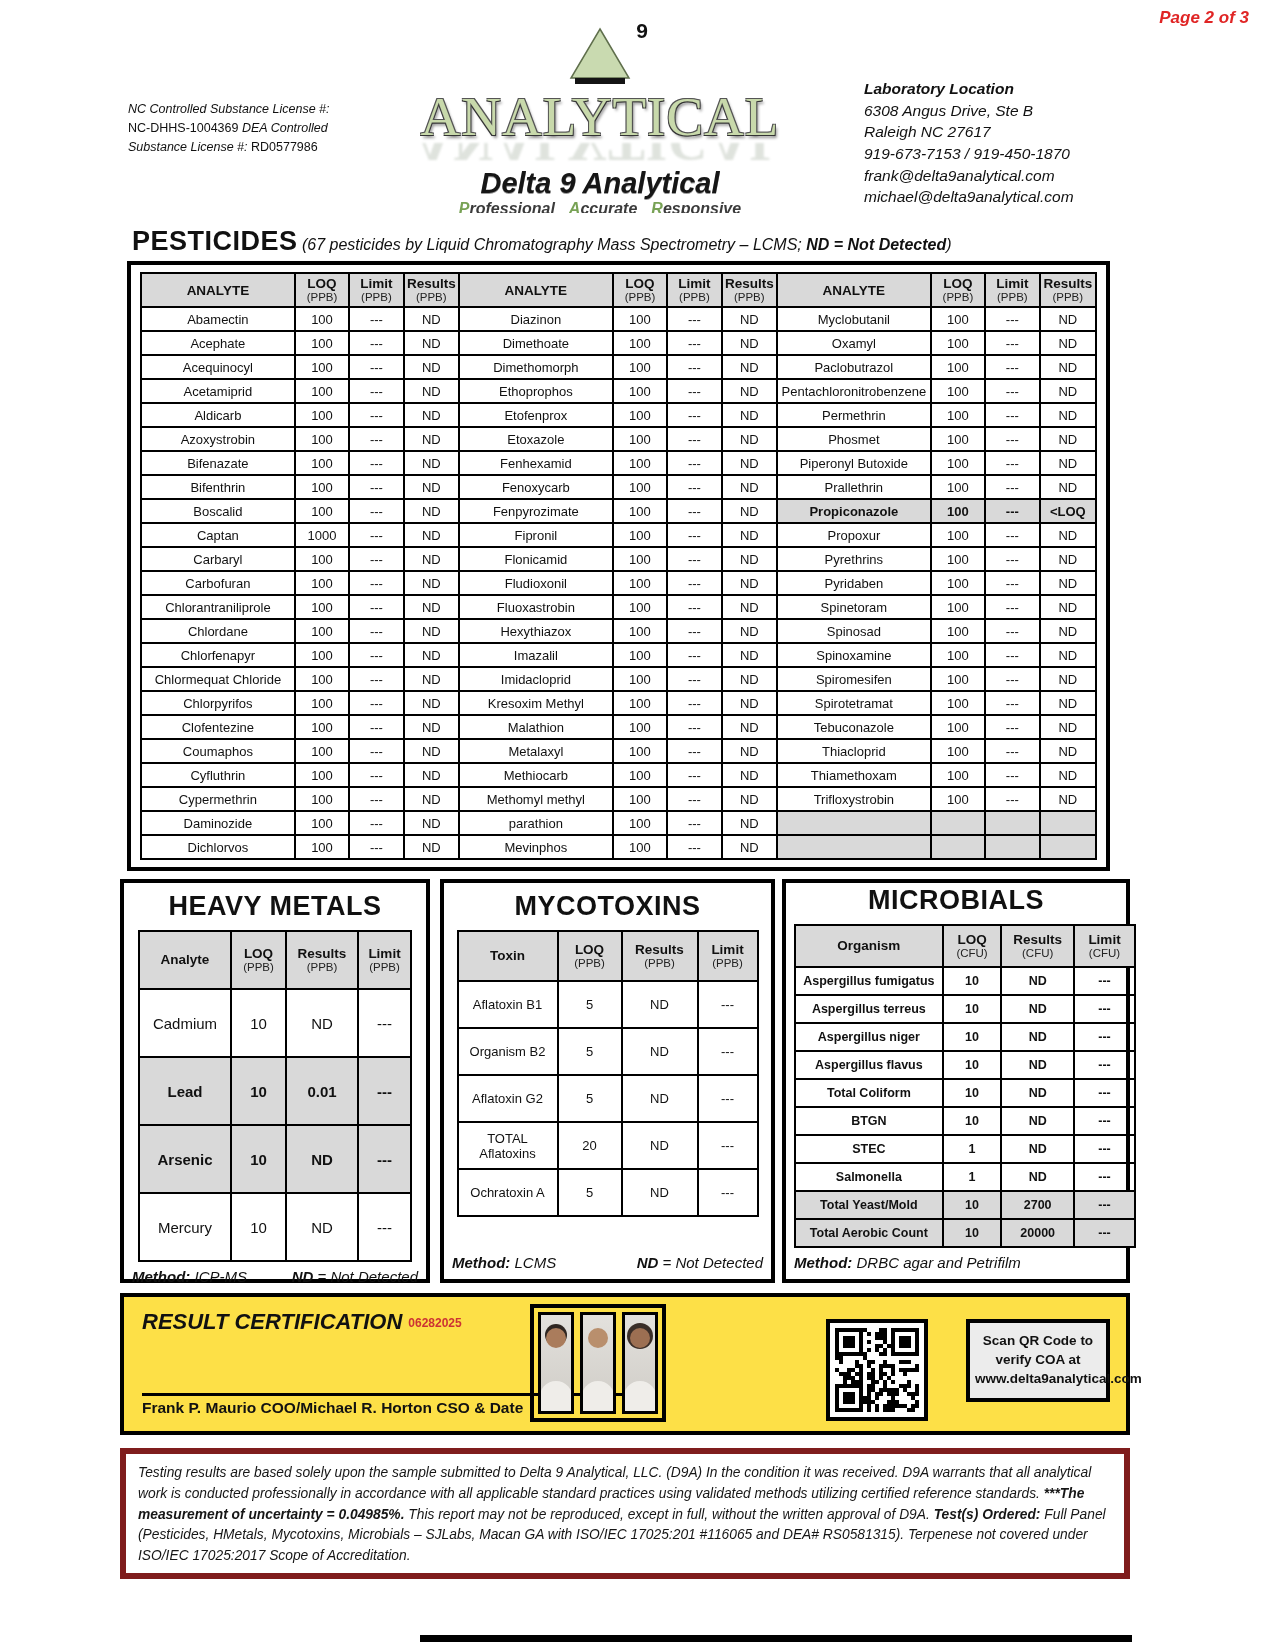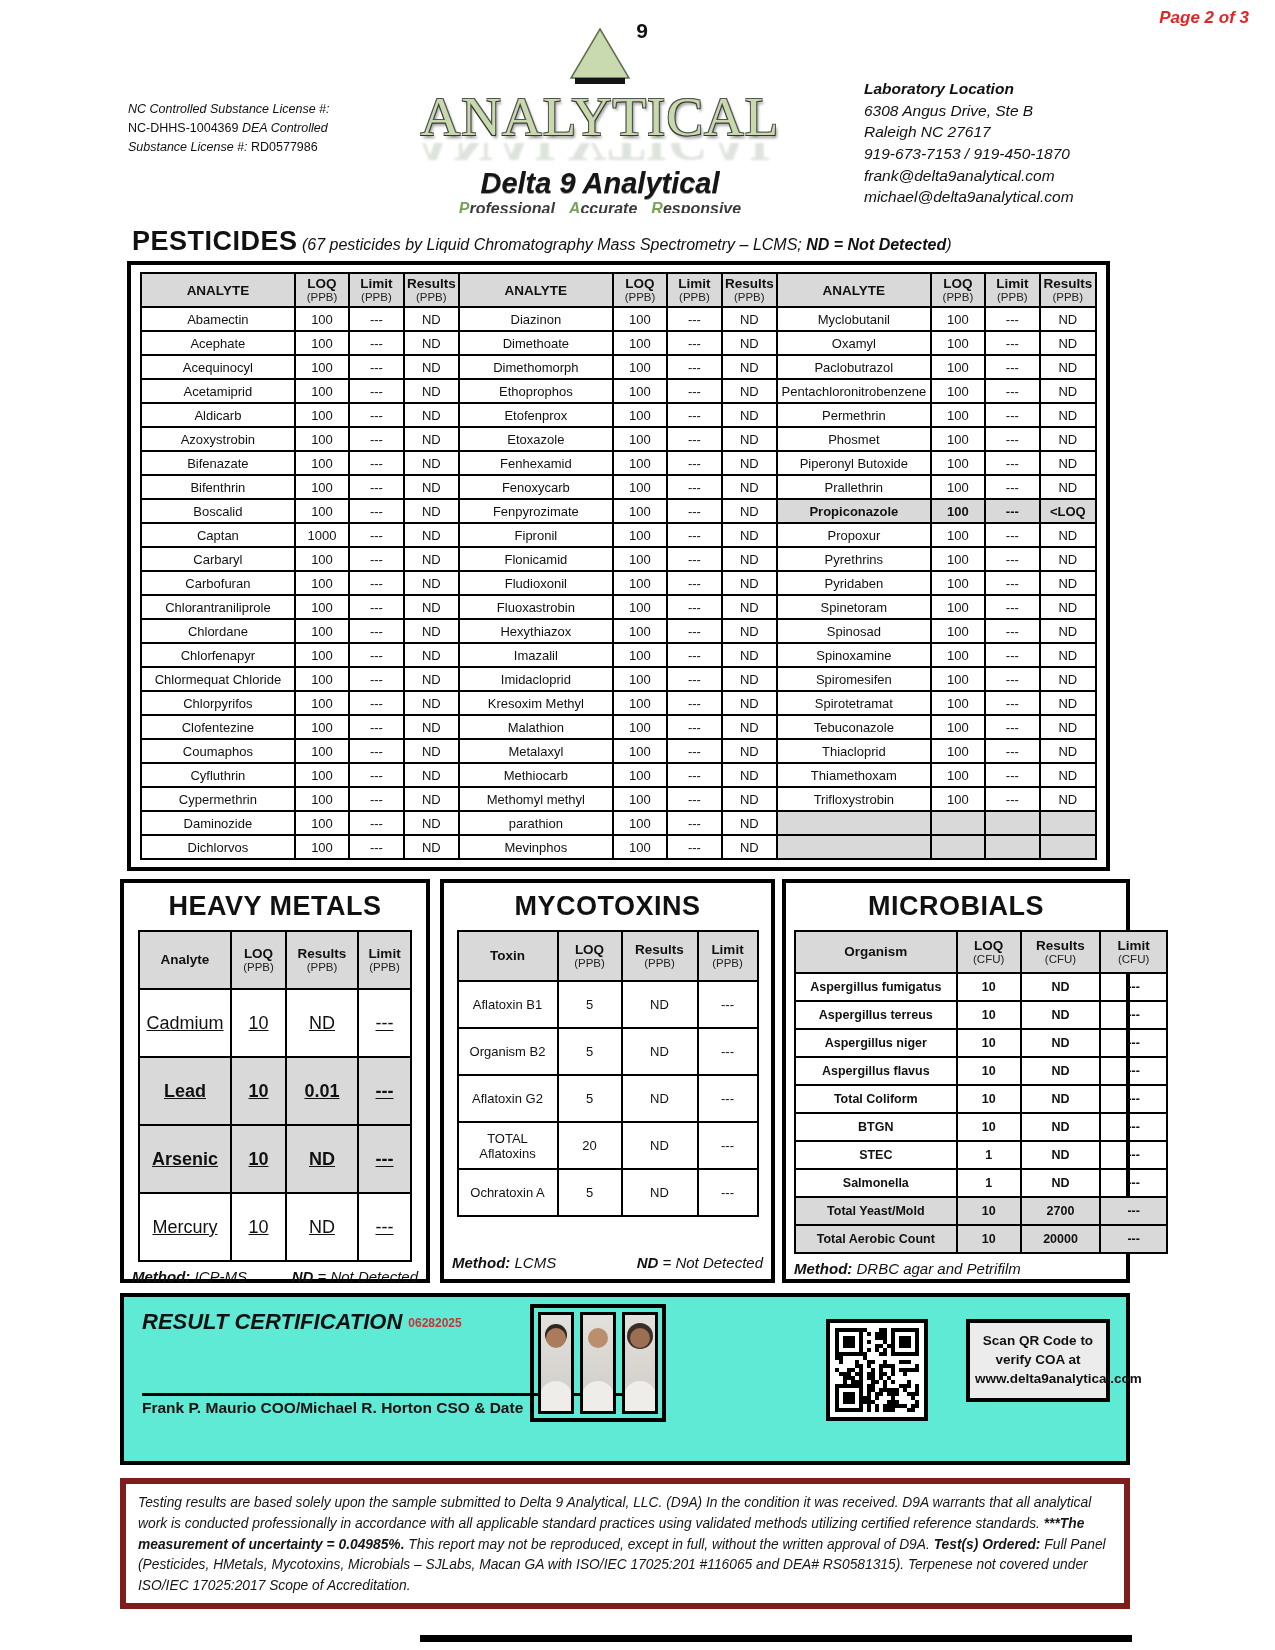--- a/index.html
+++ b/index.html
@@ -46,42 +46,42 @@
   .h-analyte{font-weight:bold;font-size:13.5px;}
   td.hl,th.hl{background:#d9d9d9;font-weight:bold;}
   td.gray-empty{background:#d9d9d9;}
 
   
   .panels{display:flex;margin:8px 0 0 120px;width:1010px;}
   .panel{border:4px solid #000;box-sizing:border-box;padding:4px 8px 8px;height:404px;
          display:flex;flex-direction:column;background:#fff;}
   .panel.hm{width:310px;margin-right:10px;}
   .panel.myco{width:335px;margin-right:7px;}
-  .panel.micro{width:348px;}
+  .panel.micro{width:348px;justify-content:flex-end;}
   .panel-title{text-align:center;font-size:27px;font-weight:bold;letter-spacing:.5px;margin:4px 0 8px;}
   .panel table{border-collapse:collapse;margin:0 auto;font-size:13px;}
   .panel th,.panel td{border:2.5px solid #000;text-align:center;padding:2px 4px;vertical-align:middle;}
   .panel th{background:#d9d9d9;}
   .hm table{width:272px;table-layout:fixed;}
   .hm thead th{height:52px;}
-  .hm tbody td{height:62px;font-size:18px;text-decoration:underline;}
+  .hm tbody td{height:62px;font-size:15px;}
   .myco table{width:300px;table-layout:fixed;}
   .myco thead th{height:44px;}
   .myco tbody td{height:41px;}
-  .micro table{width:374px;table-layout:fixed;}
+  .micro table{width:342px;table-layout:fixed;}
   .micro th,.micro td{font-weight:bold;font-size:12.5px;padding:2px 3px;}
   .micro thead th{height:36px;}
   .micro tbody td{height:22px;}
   .method{margin-top:auto;padding-top:6px;font-size:15px;font-style:italic;display:flex;
           justify-content:space-between;white-space:nowrap;}
   .method .lab{font-weight:bold;}
 
   
-  .cert{position:relative;margin:10px 0 0 120px;width:1010px;height:172px;border:4px solid #000;
-        box-sizing:border-box;background:#5eead4;}
+  .cert{position:relative;margin:10px 0 0 120px;width:1010px;height:142px;border:4px solid #000;
+        box-sizing:border-box;background:#fde047;}
   .cert-title{position:absolute;left:18px;top:12px;font-size:22px;font-weight:bold;font-style:italic;}
   .cert-date{font-size:12px;font-weight:bold;font-style:normal;color:#cc3333;margin-left:6px;vertical-align:2px;}
   .sig{position:absolute;left:18px;top:96px;width:488px;border-top:3px solid #000;padding-top:3px;
        font-size:15.5px;font-weight:bold;}
   .photos{position:absolute;left:406px;top:7px;border:4px solid #000;padding:4px;display:flex;gap:6px;}
   .photo{width:36px;height:102px;border:3px solid #000;box-sizing:border-box;position:relative;
          overflow:hidden;background:linear-gradient(#e3e1dd,#cfccc6);}
   .photo::before{content:"";position:absolute;left:50%;transform:translateX(-50%);top:13%;
                  width:20px;height:20px;border-radius:50%;background:#aa7c5c;}
   .photo::after{content:"";position:absolute;left:50%;transform:translateX(-50%);bottom:-6px;

